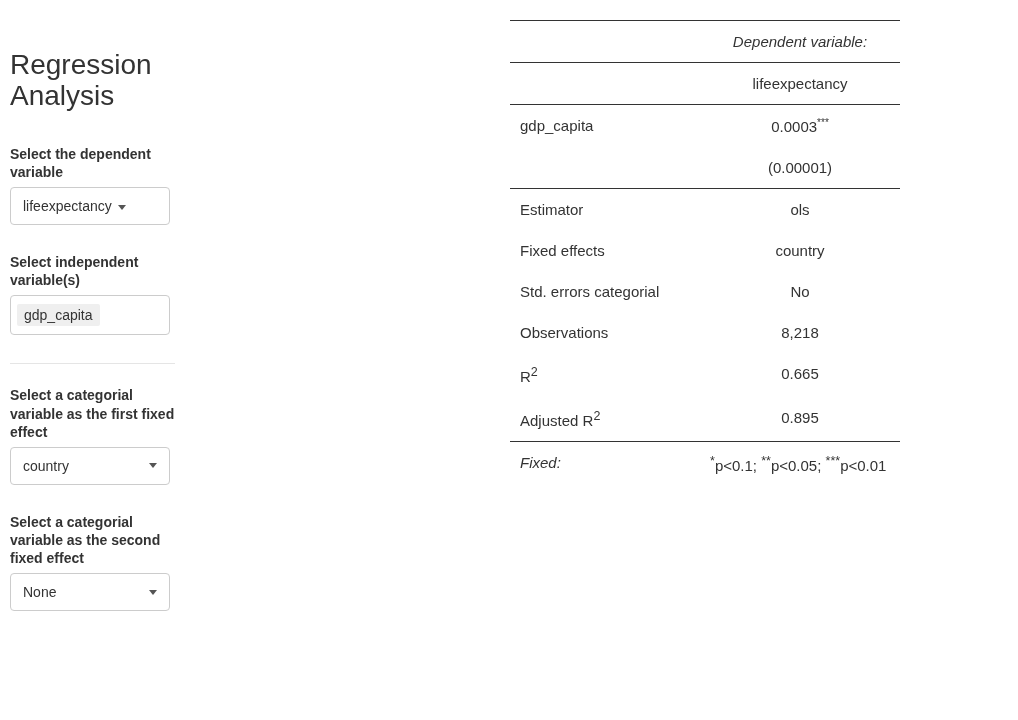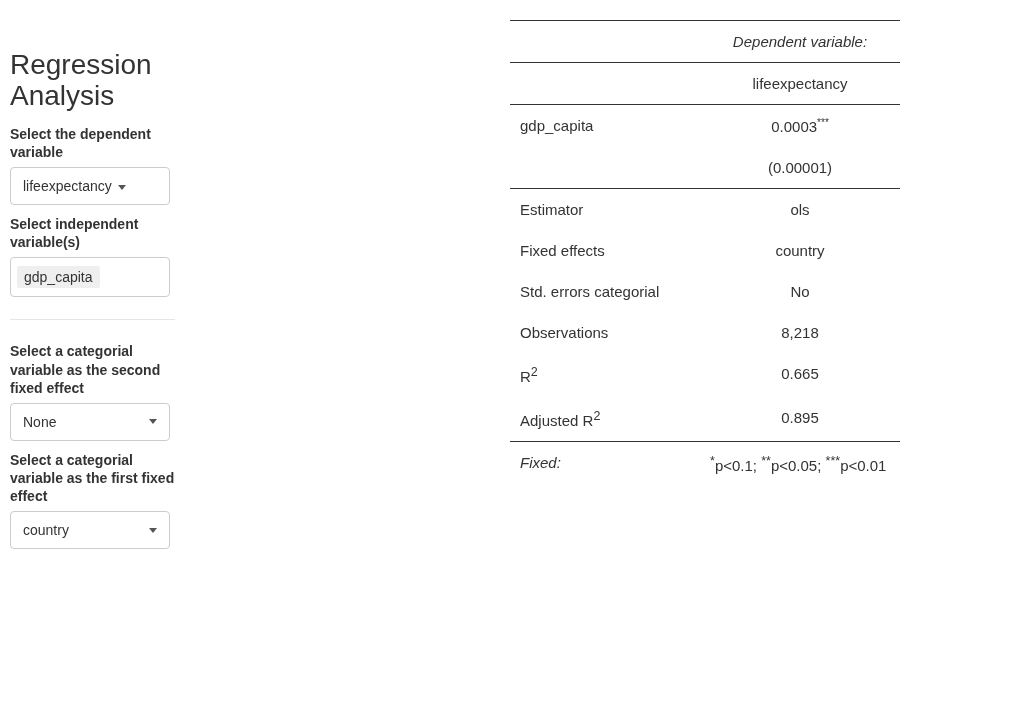--- a/index.html
+++ b/index.html
@@ -18,26 +18,26 @@
     display: flex;
     align-items: flex-start;
   }
   .sidebar {
     width: 190px;
     padding: 10px 10px 10px 10px;
   }
   .sidebar h2 {
     font-size: 28px;
     font-weight: 500;
-    margin: 40px 0 13px 0;
+    margin: 40px 0 33px 0;
     line-height: 1.1;
     color: #333;
   }
   .form-group {
-    margin-bottom: 10px;
+    margin-bottom: 28px;
   }
   .form-label {
     display: block;
     font-weight: bold;
     font-size: 14px;
     margin-bottom: 6px;
     line-height: 1.3;
   }
   .dropdown-btn {
     display: flex;
@@ -134,31 +134,31 @@
     <div class="form-group">
       <label class="form-label">Select independent variable(s)</label>
       <div class="token-box">
         <span class="token">gdp_capita</span>
       </div>
     </div>
 
     <hr class="hr">
 
     <div class="form-group">
+      <label class="form-label">Select a categorial variable as the first fixed effect</label>
+      <button class="dropdown-btn">
+        <span>country</span>
+        <span class="caret"></span>
+      </button>
+    </div>
+
+    <div class="form-group">
       <label class="form-label">Select a categorial variable as the second fixed effect</label>
       <button class="dropdown-btn">
         <span>None</span>
-        <span class="caret"></span>
-      </button>
-    </div>
-
-    <div class="form-group">
-      <label class="form-label">Select a categorial variable as the first fixed effect</label>
-      <button class="dropdown-btn">
-        <span>country</span>
         <span class="caret"></span>
       </button>
     </div>
   </div>
 
   <div class="main">
     <table class="reg-table">
       <tbody>
           <tr class="rule-top">
         <td class="col-label"></td>

